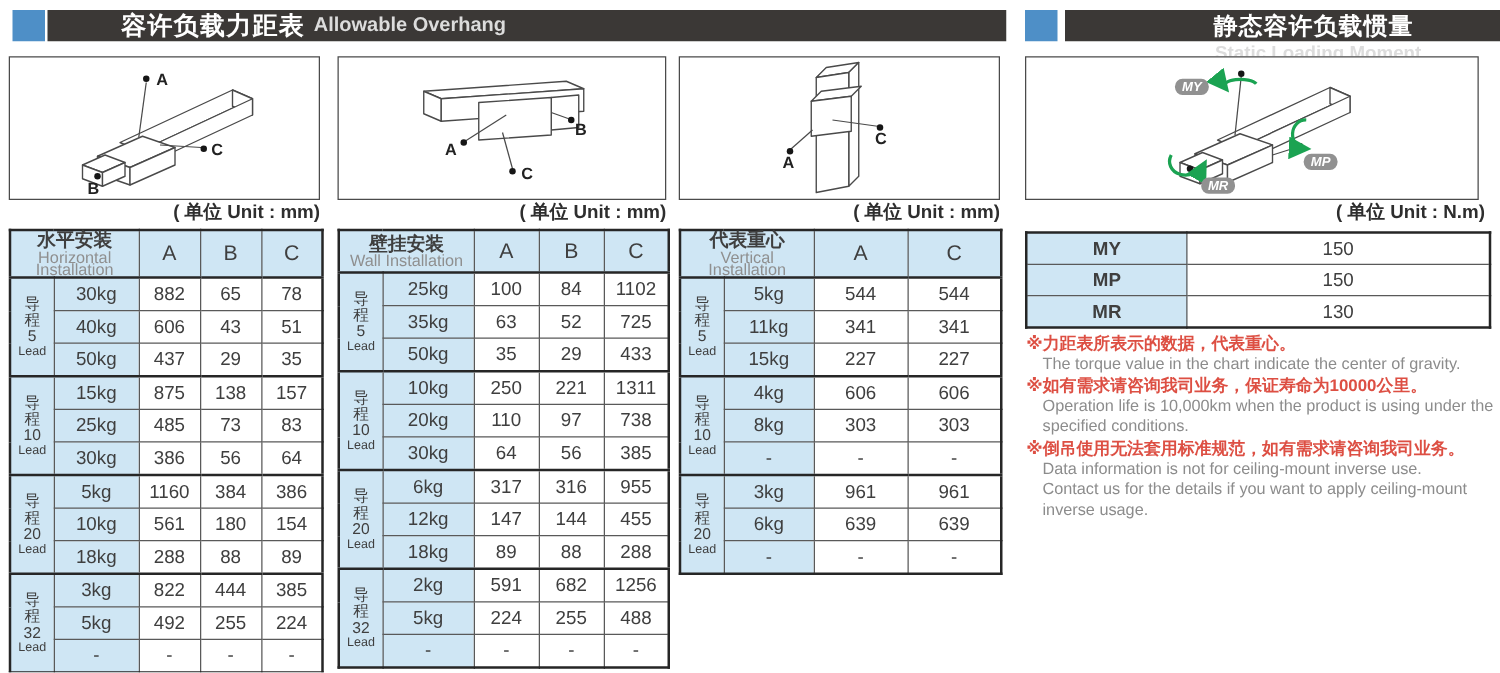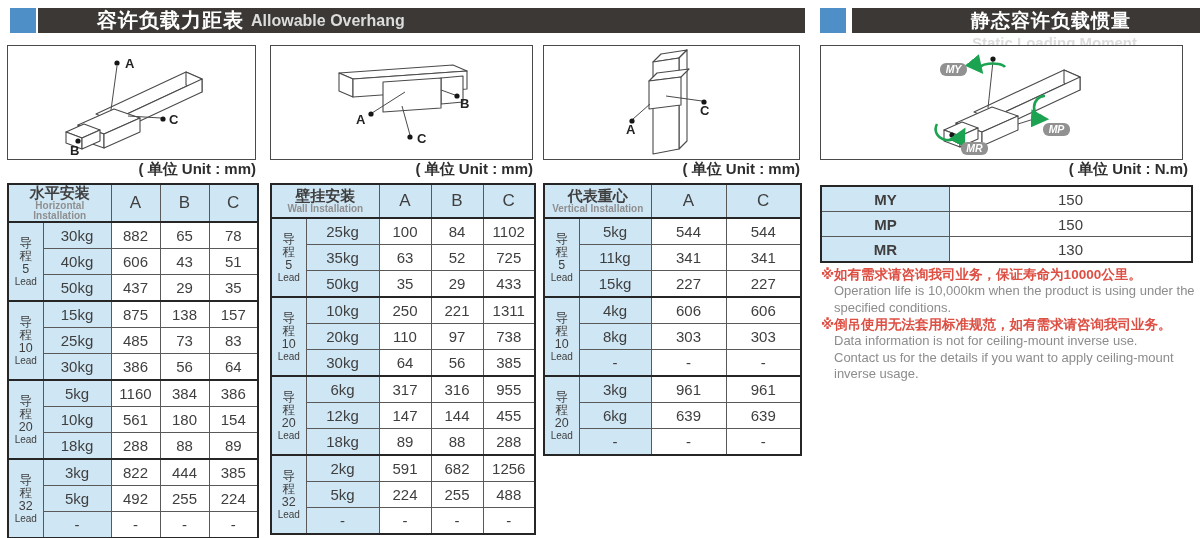--- a/index.html
+++ b/index.html
@@ -29,21 +29,21 @@
 
   
   .tblwrap{position:absolute;top:183px;}
   table.ov{border-collapse:collapse;border:2px solid #262626;table-layout:fixed;}
   .ov th,.ov td{border:1px solid #595959;text-align:center;vertical-align:middle;padding:0;
                 font-size:15px;color:#3f3f3f;}
   .ov td{height:25px;}
   .ov tr.hd th{height:32px;background:#cfe6f4;border-bottom:2px solid #262626;}
   .ov tr.gs td{border-top:2px solid #262626;}
   .ov th.inst .cn{font-size:15px;font-weight:bold;line-height:16px;}
-  .ov th.inst .en{font-size:10px;font-weight:bold;color:#8f8f8f;line-height:10px;}
+  .ov th.inst .en{font-size:13px;font-weight:normal;color:#8f8f8f;line-height:10px;}
   .ov th.abc{font-size:17px;font-weight:normal;}
   .ov td.stub{background:#cfe6f4;}
   .ov td.wt{background:#cfe6f4;}
   .ov td.val{background:#fff;}
   .ov .stub div{line-height:13px;font-size:12.5px;}
   .ov .stub .ld{font-size:10px;line-height:11px;}
   col.c-stub{width:35px;} col.c-wt{width:68px;} col.c-v{width:49px;}
   .t1 col.c-wt{width:73px;} .t1 col.c-v{width:52px;}
   .t2 col.c-wt{width:72px;} .t2 col.c-v{width:75px;}
 
@@ -505,20 +505,24 @@
           </tr>
           <tr>
             <td class="lbl">MR</td>
             <td class="val">130</td>
           </tr>
         </tbody>
       </table>
   </div>
   <div class="notes" style="left:821px;width:378px;">
       <div class="note">
+        <div class="ncn">※力距表所表示的数据，代表重心。</div>
+        <div class="nen">The torque value in the chart indicate the center of gravity.</div>
+      </div>
+      <div class="note">
         <div class="ncn">※如有需求请咨询我司业务，保证寿命为10000公里。</div>
         <div class="nen">Operation life is 10,000km when the product is using under the</div>
         <div class="nen"> specified conditions.</div>
       </div>
       <div class="note">
         <div class="ncn">※倒吊使用无法套用标准规范，如有需求请咨询我司业务。</div>
         <div class="nen">Data information is not for ceiling-mount inverse use.</div>
         <div class="nen"> Contact us for the details if you want to apply ceiling-mount</div>
         <div class="nen"> inverse usage.</div>
       </div>

